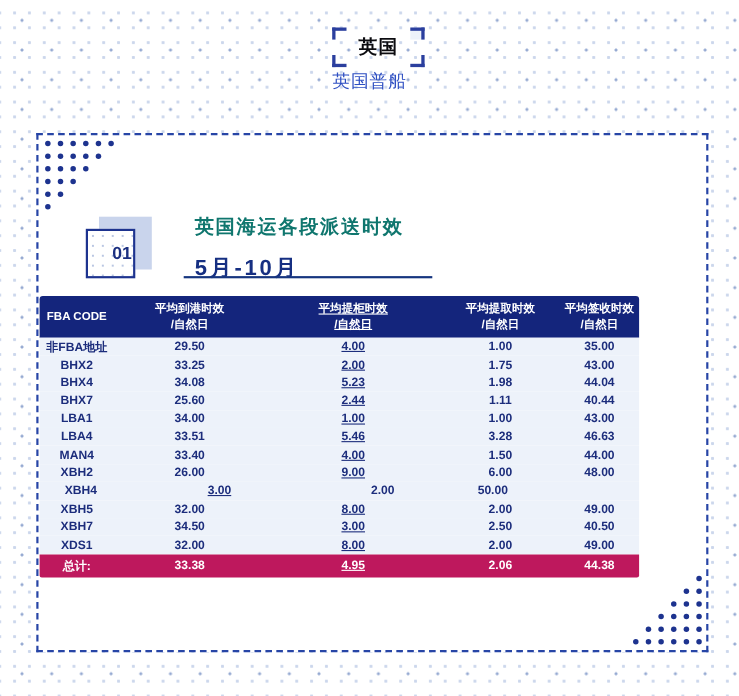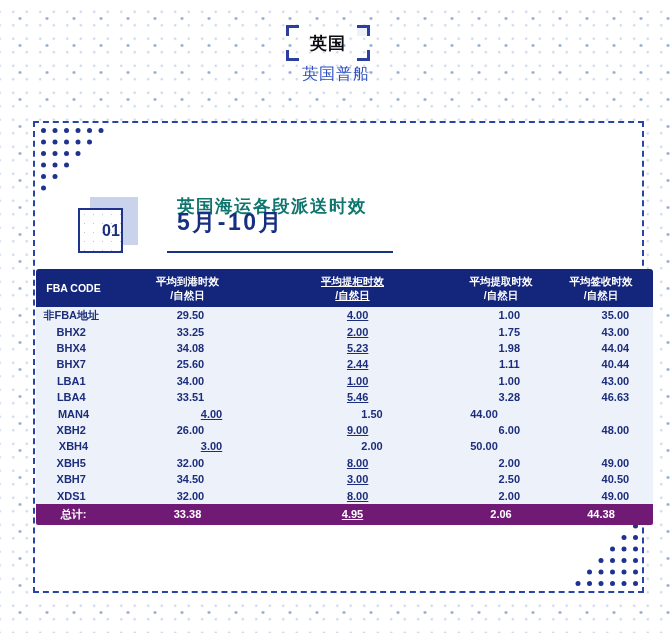--- a/index.html
+++ b/index.html
@@ -6,21 +6,21 @@
   body { font-family:"Liberation Sans","DejaVu Sans",sans-serif; }
   .page {
     position:relative; width:672px; height:633px; overflow:hidden; background-color:#ffffff;
     background-image:
       radial-gradient(circle, #96aad2 1.2px, transparent 1.6px),
       radial-gradient(circle, #ccd7ec 1.2px, transparent 1.6px);
     background-size: 27px 27px, 13.5px 13.5px;
     background-position: 6.5px 5px, 6.5px 5px;
   }
   
-  .bracket { position:absolute; left:286px; top:25px; width:84px; height:36px; }
+  .bracket { position:absolute; left:302px; top:25px; width:84px; height:36px; }
   .bracket .corner { position:absolute; width:13px; height:11px; border:0 solid #2b3f9e; }
   .bracket .tl { left:0; top:0; border-left-width:3.5px; border-top-width:3.5px; }
   .bracket .tr { right:0; top:0; border-right-width:3.5px; border-top-width:3.5px; }
   .bracket .bl { left:0; bottom:0; border-left-width:3.5px; border-bottom-width:3.5px; }
   .bracket .br { right:0; bottom:0; border-right-width:3.5px; border-bottom-width:3.5px; }
   .bracket .label { position:absolute; left:0; right:0; top:50%; transform:translateY(-50%);
     text-align:center; font-size:17px; font-weight:800; color:#0c0c10; letter-spacing:1px; }
   .subtitle { position:absolute; left:0; top:64px; width:100%; text-align:center;
     font-size:16px; font-weight:400; color:#2e4fc2; letter-spacing:1px; }
   
@@ -47,34 +47,34 @@
       0 -57.5px; }
   
   .badge-shadow { position:absolute; left:55px; top:74px; width:48px; height:48px; background:#c9d4ec; }
   .badge-box { position:absolute; left:43px; top:85px; width:45px; height:45px; background:#fff;
     border:2px solid #1d338f; display:flex; align-items:center; justify-content:center;
     font-size:16px; font-weight:800; color:#1b2f80;
     background-image:radial-gradient(circle, #b9c6e2 0.8px, transparent 1px); background-size:9px 9px;padding-left:21px; }
   
   .title1 { position:absolute; left:142px; top:71px; font-size:17.5px; font-weight:800;
     color:#0f766e; letter-spacing:1.5px; }
-  .title2 { position:absolute; left:142px; top:84px; font-size:23px; font-weight:800;
+  .title2 { position:absolute; left:142px; top:107px; font-size:20px; font-weight:800;
     color:#162f82; letter-spacing:2.5px; }
   .title-underline { position:absolute; left:132px; top:128px; width:226px; height:2px; background:#16357f; }
   
-  .table { position:absolute; left:1px; top:146px; width:617px; }
+  .table { position:absolute; left:1px; top:146px; width:545px; }
   .thead { display:flex; align-items:center; height:38px; background:#14257c; color:#fff;
     border-radius:3px 3px 0 0; }
   .th { display:flex; flex-direction:column; justify-content:center; text-align:center;
     font-size:10.5px; font-weight:700; line-height:1.35; }
   .c0 { width:75px; } .c1 { width:153px; } .c2 { width:177px;text-decoration:underline; } .c3 { width:120px;align-items:center; } .c4 { width:80px; }
   .tr { display:flex; align-items:center; height:16.42px; background:#edf2fa;
-    font-size:11px; font-weight:700; color:#1c2d7c;gap:12px; }
+    font-size:11px; font-weight:700; color:#1c2d7c; }
   .td { text-align:center; }
-  .trow-total { display:flex; align-items:center; height:21px; background:#701a75; color:#ffffff;
+  .trow-total { display:flex; align-items:center; height:21px; background:#be185d; color:#ffffff;
     font-size:11px; font-weight:700; border-radius:0 0 2px 2px; }
 </style>
 </head>
 <body>
 
 <div class="page">
 
   <div class="bracket">
     <i class="corner tl"></i>
     <i class="corner tr"></i>
@@ -158,20 +158,21 @@
       </div>
       <div class="tr">
         <div class="td c0">LBA4</div>
         <div class="td c1">33.51</div>
         <div class="td c2">5.46</div>
         <div class="td c3">3.28</div>
         <div class="td c4">46.63</div>
       </div>
       <div class="tr">
         <div class="td c0">MAN4</div>
+        <div class="td c1">33.40</div>
         <div class="td c2">4.00</div>
         <div class="td c3">1.50</div>
         <div class="td c4">44.00</div>
       </div>
       <div class="tr">
         <div class="td c0">XBH2</div>
         <div class="td c1">26.00</div>
         <div class="td c2">9.00</div>
         <div class="td c3">6.00</div>
         <div class="td c4">48.00</div>

